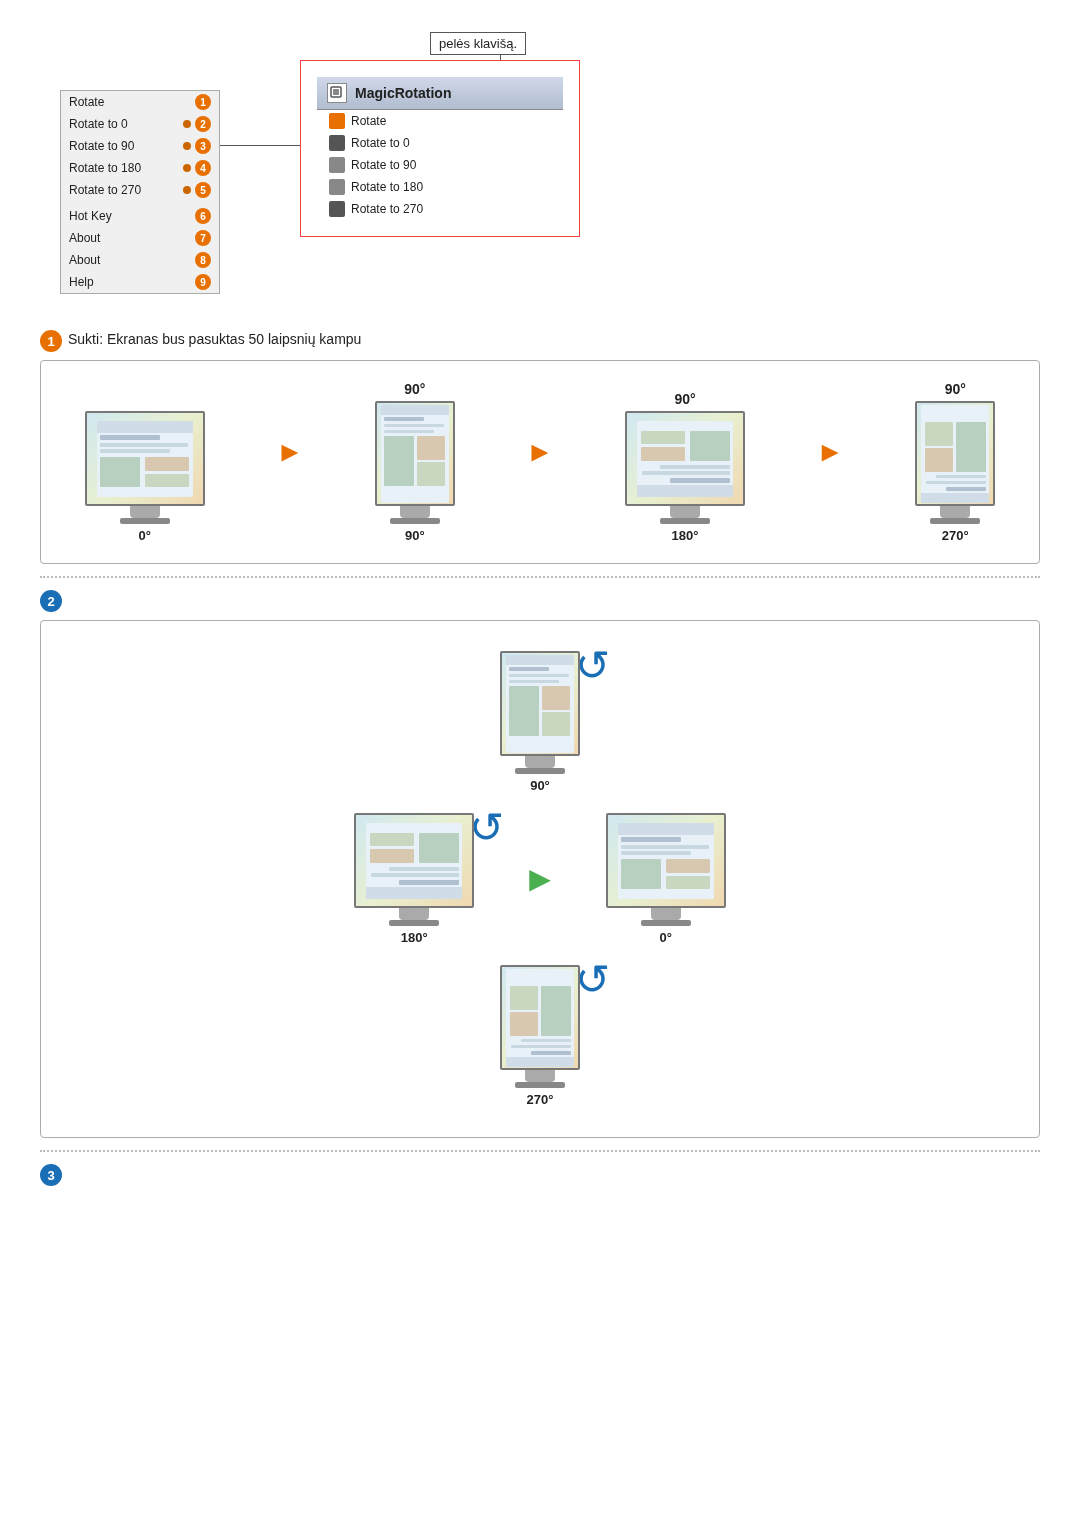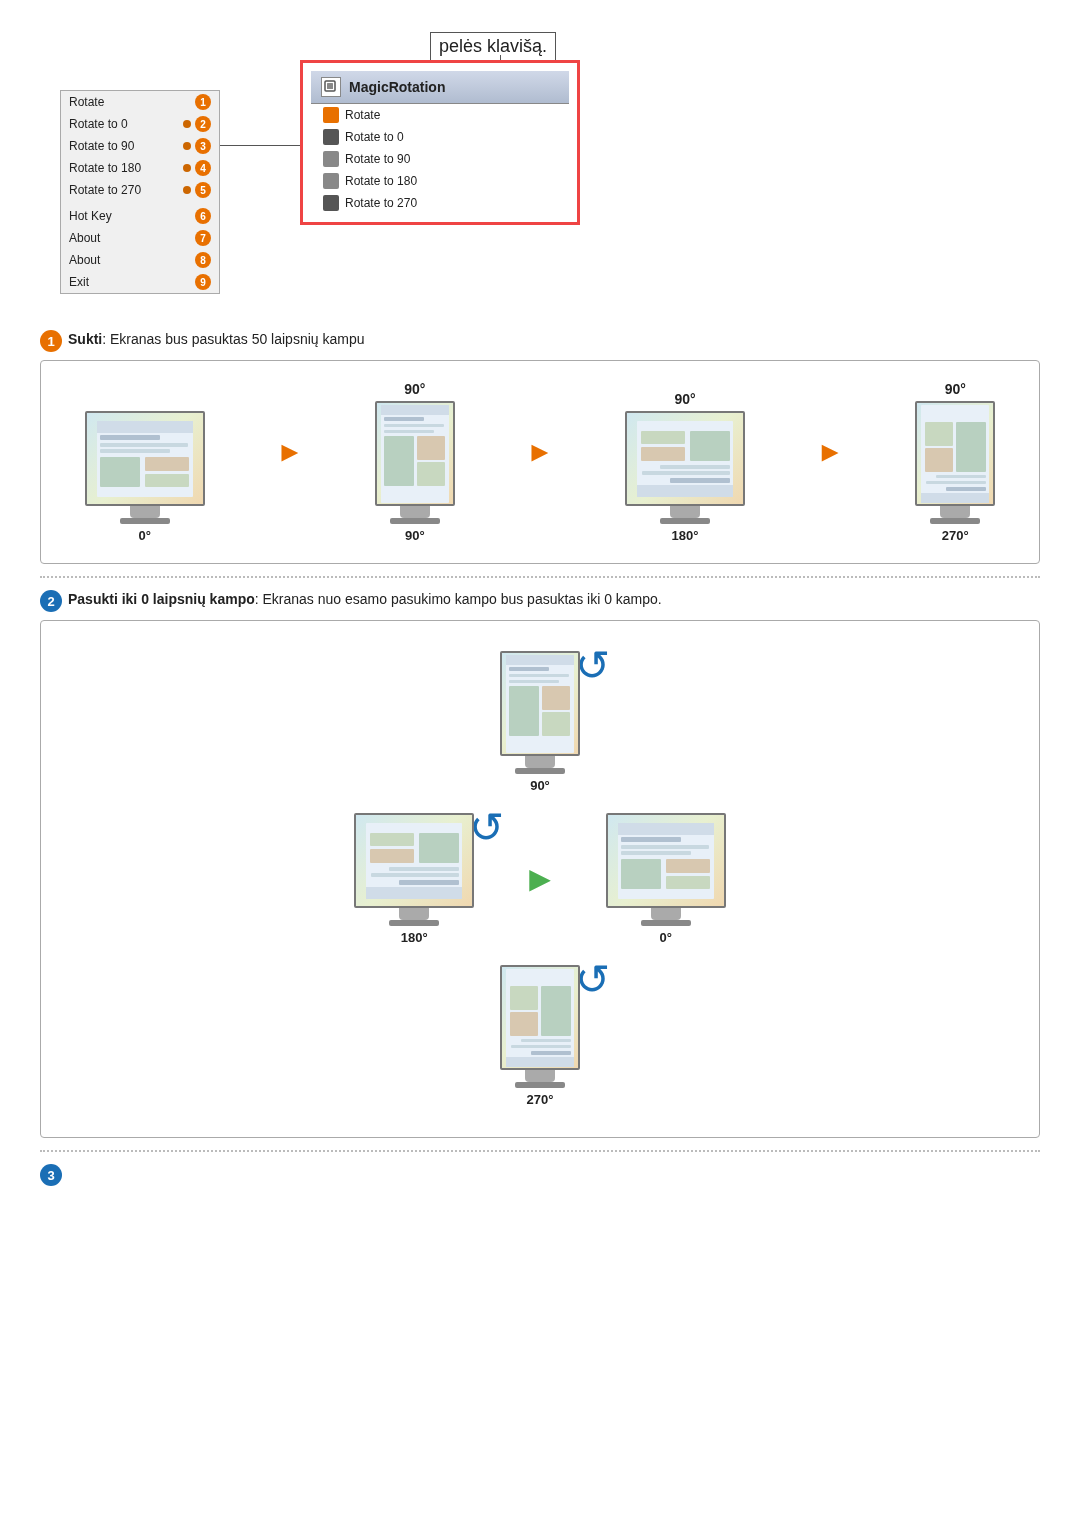--- a/index.html
+++ b/index.html
@@ -21,21 +21,21 @@
       height: 310px;
     }
 
     
     .peles-label {
       position: absolute;
       top: 32px;
       left: 430px;
       border: 1px solid #555;
       padding: 3px 8px;
-      font-size: 18px;
+      font-size: 13px;
       background: #fff;
       white-space: nowrap;
     }
     .peles-line {
       position: absolute;
       top: 55px;
       left: 500px;
       width: 1px;
       height: 50px;
       background: #555;
@@ -83,23 +83,23 @@
       margin-left: 2px;
       flex-shrink: 0;
     }
 
     
     .magic-panel {
       position: absolute;
       top: 60px;
       left: 300px;
       background: #fff;
-      border: 3px solid #ef4444;
+      border: 1px solid #ef4444;
       width: 280px;
-      padding: 8px;
+      padding: 16px;
     }
     .magic-header {
       background: linear-gradient(to bottom, #d0d8e8, #b0bcd0);
       padding: 6px 10px;
       display: flex;
       align-items: center;
       font-size: 14px;
       font-weight: bold;
       color: #222;
       border-bottom: 1px solid #888;
@@ -170,21 +170,21 @@
 
     .step-row {
       display: flex;
       align-items: flex-start;
       margin-bottom: 8px;
     }
     .step-text {
       font-size: 14px;
       line-height: 1.4;
     }
-    .step-text strong { font-weight: bold; }
+    .step-text strong { font-weight: normal; }
 
     
     .diagram-box {
       border: 1px solid #aaa;
       border-radius: 4px;
       padding: 20px 15px;
       margin-bottom: 10px;
       background: #fff;
     }
 
@@ -322,21 +322,21 @@
     </div>
     <div class="context-menu-item">
       <span>About</span>
       <span class="menu-label-num">7</span>
     </div>
     <div class="context-menu-item">
       <span>About</span>
       <span class="menu-label-num">8</span>
     </div>
     <div class="context-menu-item">
-      <span>Exit</span>
+      <span>Help</span>
       <span class="menu-label-num">9</span>
     </div>
   </div>
 
   <div class="connector-line"></div>
 
   <div class="magic-panel">
     <div class="magic-header">
       <div class="magic-header-icon">
         <svg width="14" height="14" viewBox="0 0 14 14">
@@ -470,23 +470,20 @@
         <div class="monitor-base"></div>
         <div class="monitor-label-bottom">270°</div>
       </div>
     </div>
   </div>
 
   <hr class="dotted-sep">
 
   <div class="step-row">
     <span class="step-marker blue">2</span>
-    <span class="step-text">
-      <strong>Pasukti iki 0 laipsnių kampo</strong><span>: Ekranas nuo esamo pasukimo kampo bus pasuktas iki 0 kampo.</span>
-    </span>
   </div>
 
   <div class="diagram-box" style="padding: 30px 20px;">
 
     <div style="display:flex; justify-content:center; margin-bottom:20px;">
       <div style="display:flex; flex-direction:column; align-items:center; position:relative;">
 
         <div style="position:absolute; top:-10px; right:-30px; font-size:42px; color:#1a6eb5; transform:scaleX(-1);">↻</div>
         <div class="monitor-img portrait">
           <div class="monitor-screen-content">

